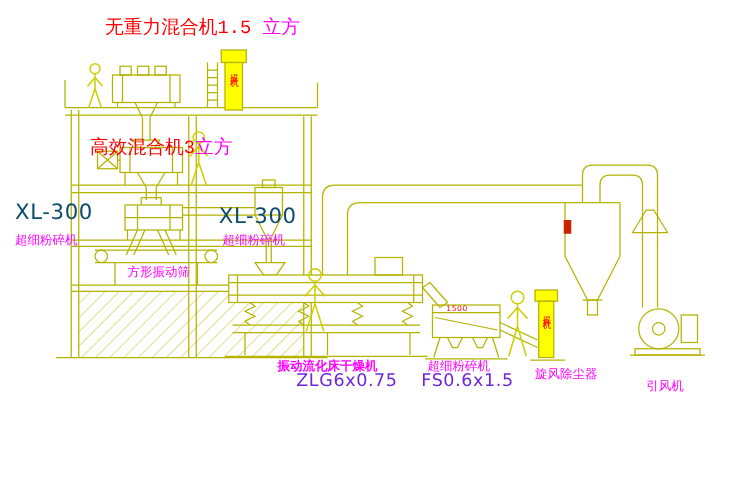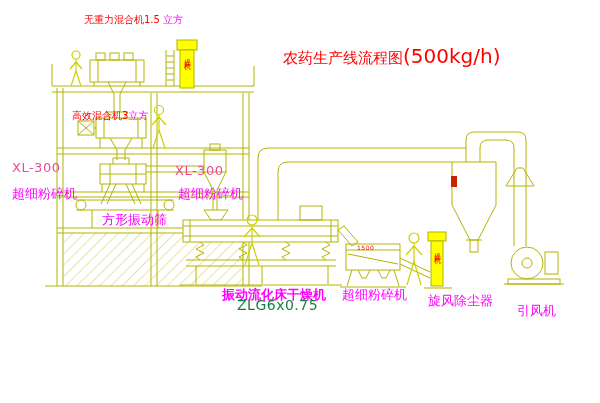--- a/index.html
+++ b/index.html
@@ -1,24 +1,24 @@
 <!DOCTYPE html>
 <html><head>
 <meta charset="utf-8">
 <style>
   * { margin:0; padding:0; box-sizing:border-box; }
   html,body { background:#ffffff; font-family:"DejaVu Sans", sans-serif; }
   .stage { position:relative; width:600px; height:403px; background:#ffffff; overflow:hidden; }
   .stage svg { position:absolute; left:0; top:0; }
-  .lbl { position:absolute; white-space:nowrap; font-size:10px; line-height:1.15; }
+  .lbl { position:absolute; white-space:nowrap; font-size:15px; line-height:1.15;font-family:Liberation Mono, monospace; }
   .red { color:#ff0000; }
   .mag { color:#ff00ff; }
-  .model { position:absolute; white-space:nowrap; color:#ec4899; font-size:13px; letter-spacing:0.5px; }
-  .model-lg { position:absolute; white-space:nowrap; color:#15803d; font-size:14px; letter-spacing:0.5px;text-align:right; }
-  .name-mag { position:absolute; white-space:nowrap; color:#ff00ff; font-size:13px; }
+  .model { position:absolute; white-space:nowrap; color:#0c4a6e; font-size:17px; letter-spacing:0.5px; }
+  .model-lg { position:absolute; white-space:nowrap; color:#6d28d9; font-size:14px; letter-spacing:0.5px;text-align:right; }
+  .name-mag { position:absolute; white-space:nowrap; color:#ff00ff; font-size:10px; }
   .title { position:absolute; left:283px; top:44px; color:#ff0000; white-space:nowrap; }
   .title .t1 { font-size:15px; }
   .title .t2 { font-size:20px; }
   .vert { position:absolute; writing-mode:vertical-rl; text-orientation:upright; color:#ff0000; font-size:7px; letter-spacing:2px; line-height:1; }
   .dim { position:absolute; color:#ff0000; font-size:6px; letter-spacing:0.5px; }
 </style>
 </head>
 <body>
 
 <div class="stage">
@@ -180,23 +180,20 @@
         </g>
         <g>
           <circle cx="414" cy="238" r="5"></circle>
           <path d="M414,243 V261 M414,246 L406,255 M414,246 L422,255 M414,261 L407,285 M414,261 L421,285"></path>
         </g>
       </g>
 
     </g>
   </svg>
 
-  <div class="title">
-    <span class="t1">农药生产线流程图</span><span class="t2">(500kg/h)</span>
-  </div>
 
   <div class="lbl" style="left:84px; top:14px;">
     <span class="red">无重力混合机1.5</span><span class="mag"> 立方</span>
   </div>
 
   <div class="lbl" style="left:72px; top:110px;text-align:center;">
     <span class="red">高效混合机3</span><span class="mag">立方</span>
   </div>
 
   <div class="model" style="left:12px; top:160px;">XL-300</div>
@@ -204,20 +201,21 @@
 
   <div class="model" style="left:175px; top:163px;">XL-300</div>
   <div class="name-mag" style="left:178px; top:185px;">超细粉碎机</div>
 
   <div class="name-mag" style="left:102px; top:211px;">方形振动筛</div>
 
   <div class="name-mag" style="left:222px; top:286px;font-weight:bold;">振动流化床干燥机</div>
   <div class="model-lg" style="left:237px; top:297px;">ZLG6x0.75</div>
 
   <div class="name-mag" style="left:342px; top:286px;">超细粉碎机</div>
+  <div class="model-lg" style="left:337px; top:297px;">FS0.6x1.5</div>
   <div class="dim" style="left:357px; top:244px;">1500</div>
 
   <div class="name-mag" style="left:428px; top:292px;">旋风除尘器</div>
   <div class="name-mag" style="left:517px; top:302px;font-family:Liberation Mono, monospace;">引风机</div>
 
   <div class="vert" style="left:183px; top:53px;">提升机</div>
   <div class="vert" style="left:433px; top:247px;">提升机</div>
 
 </div>
 

